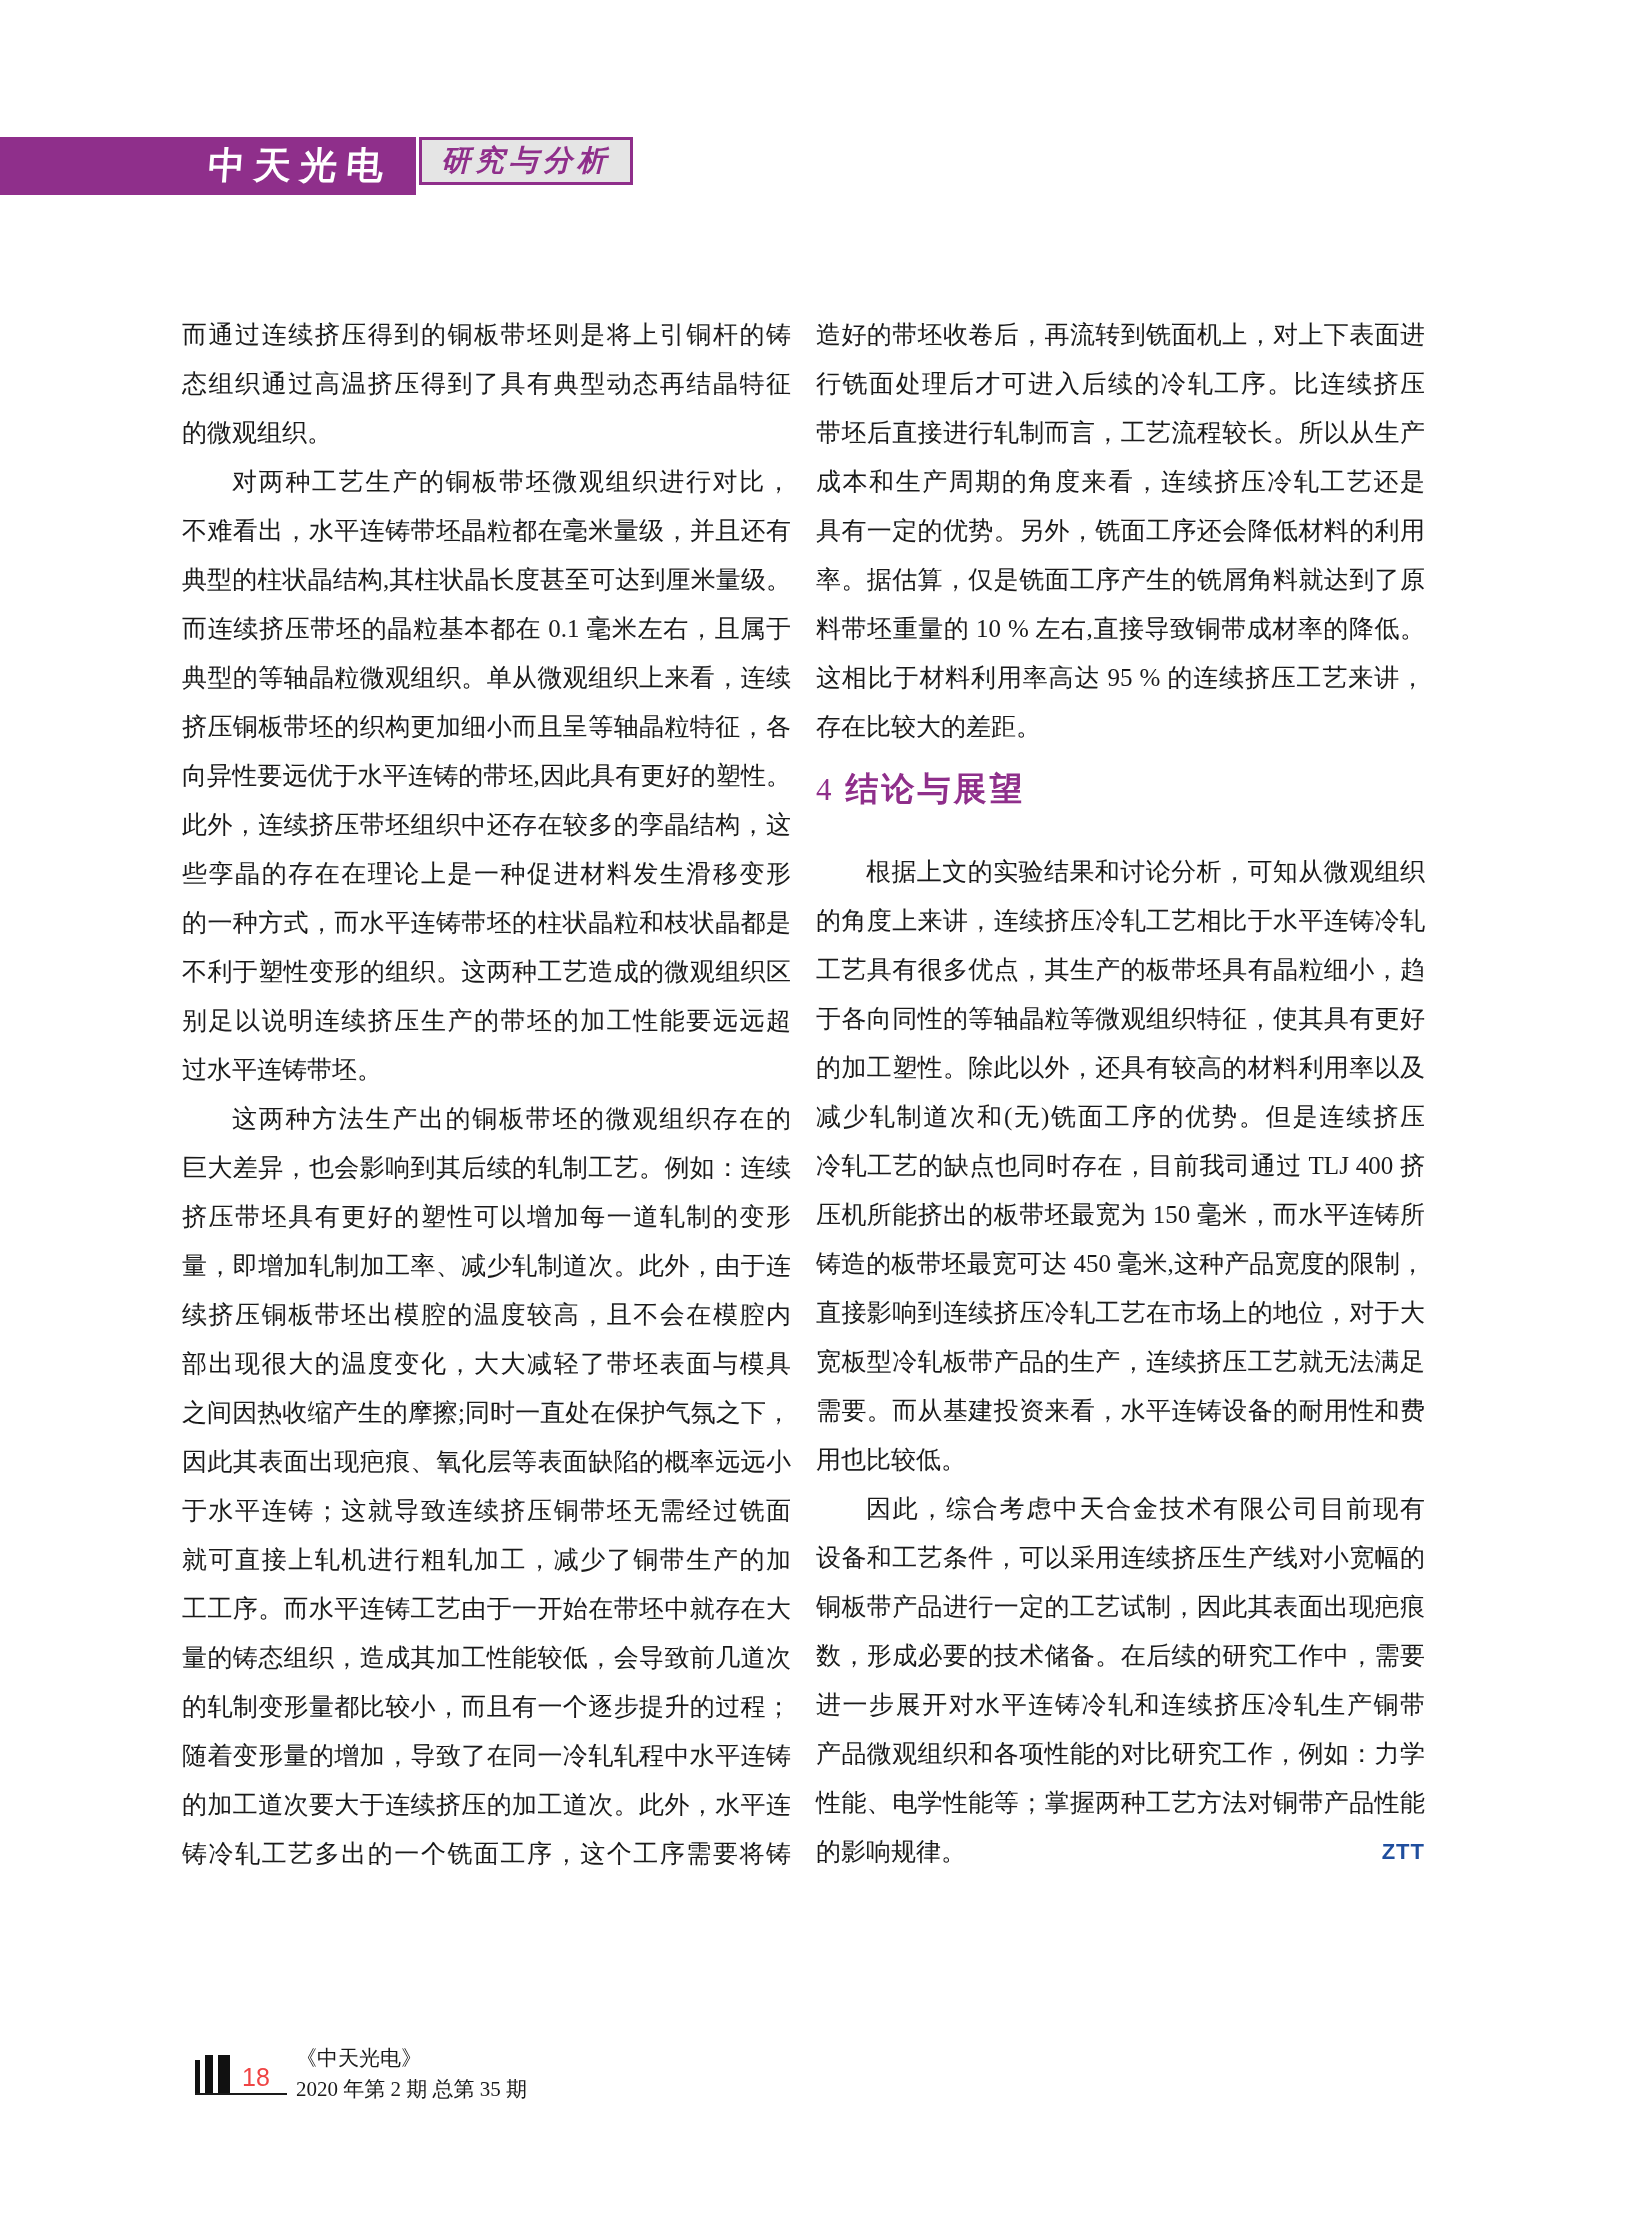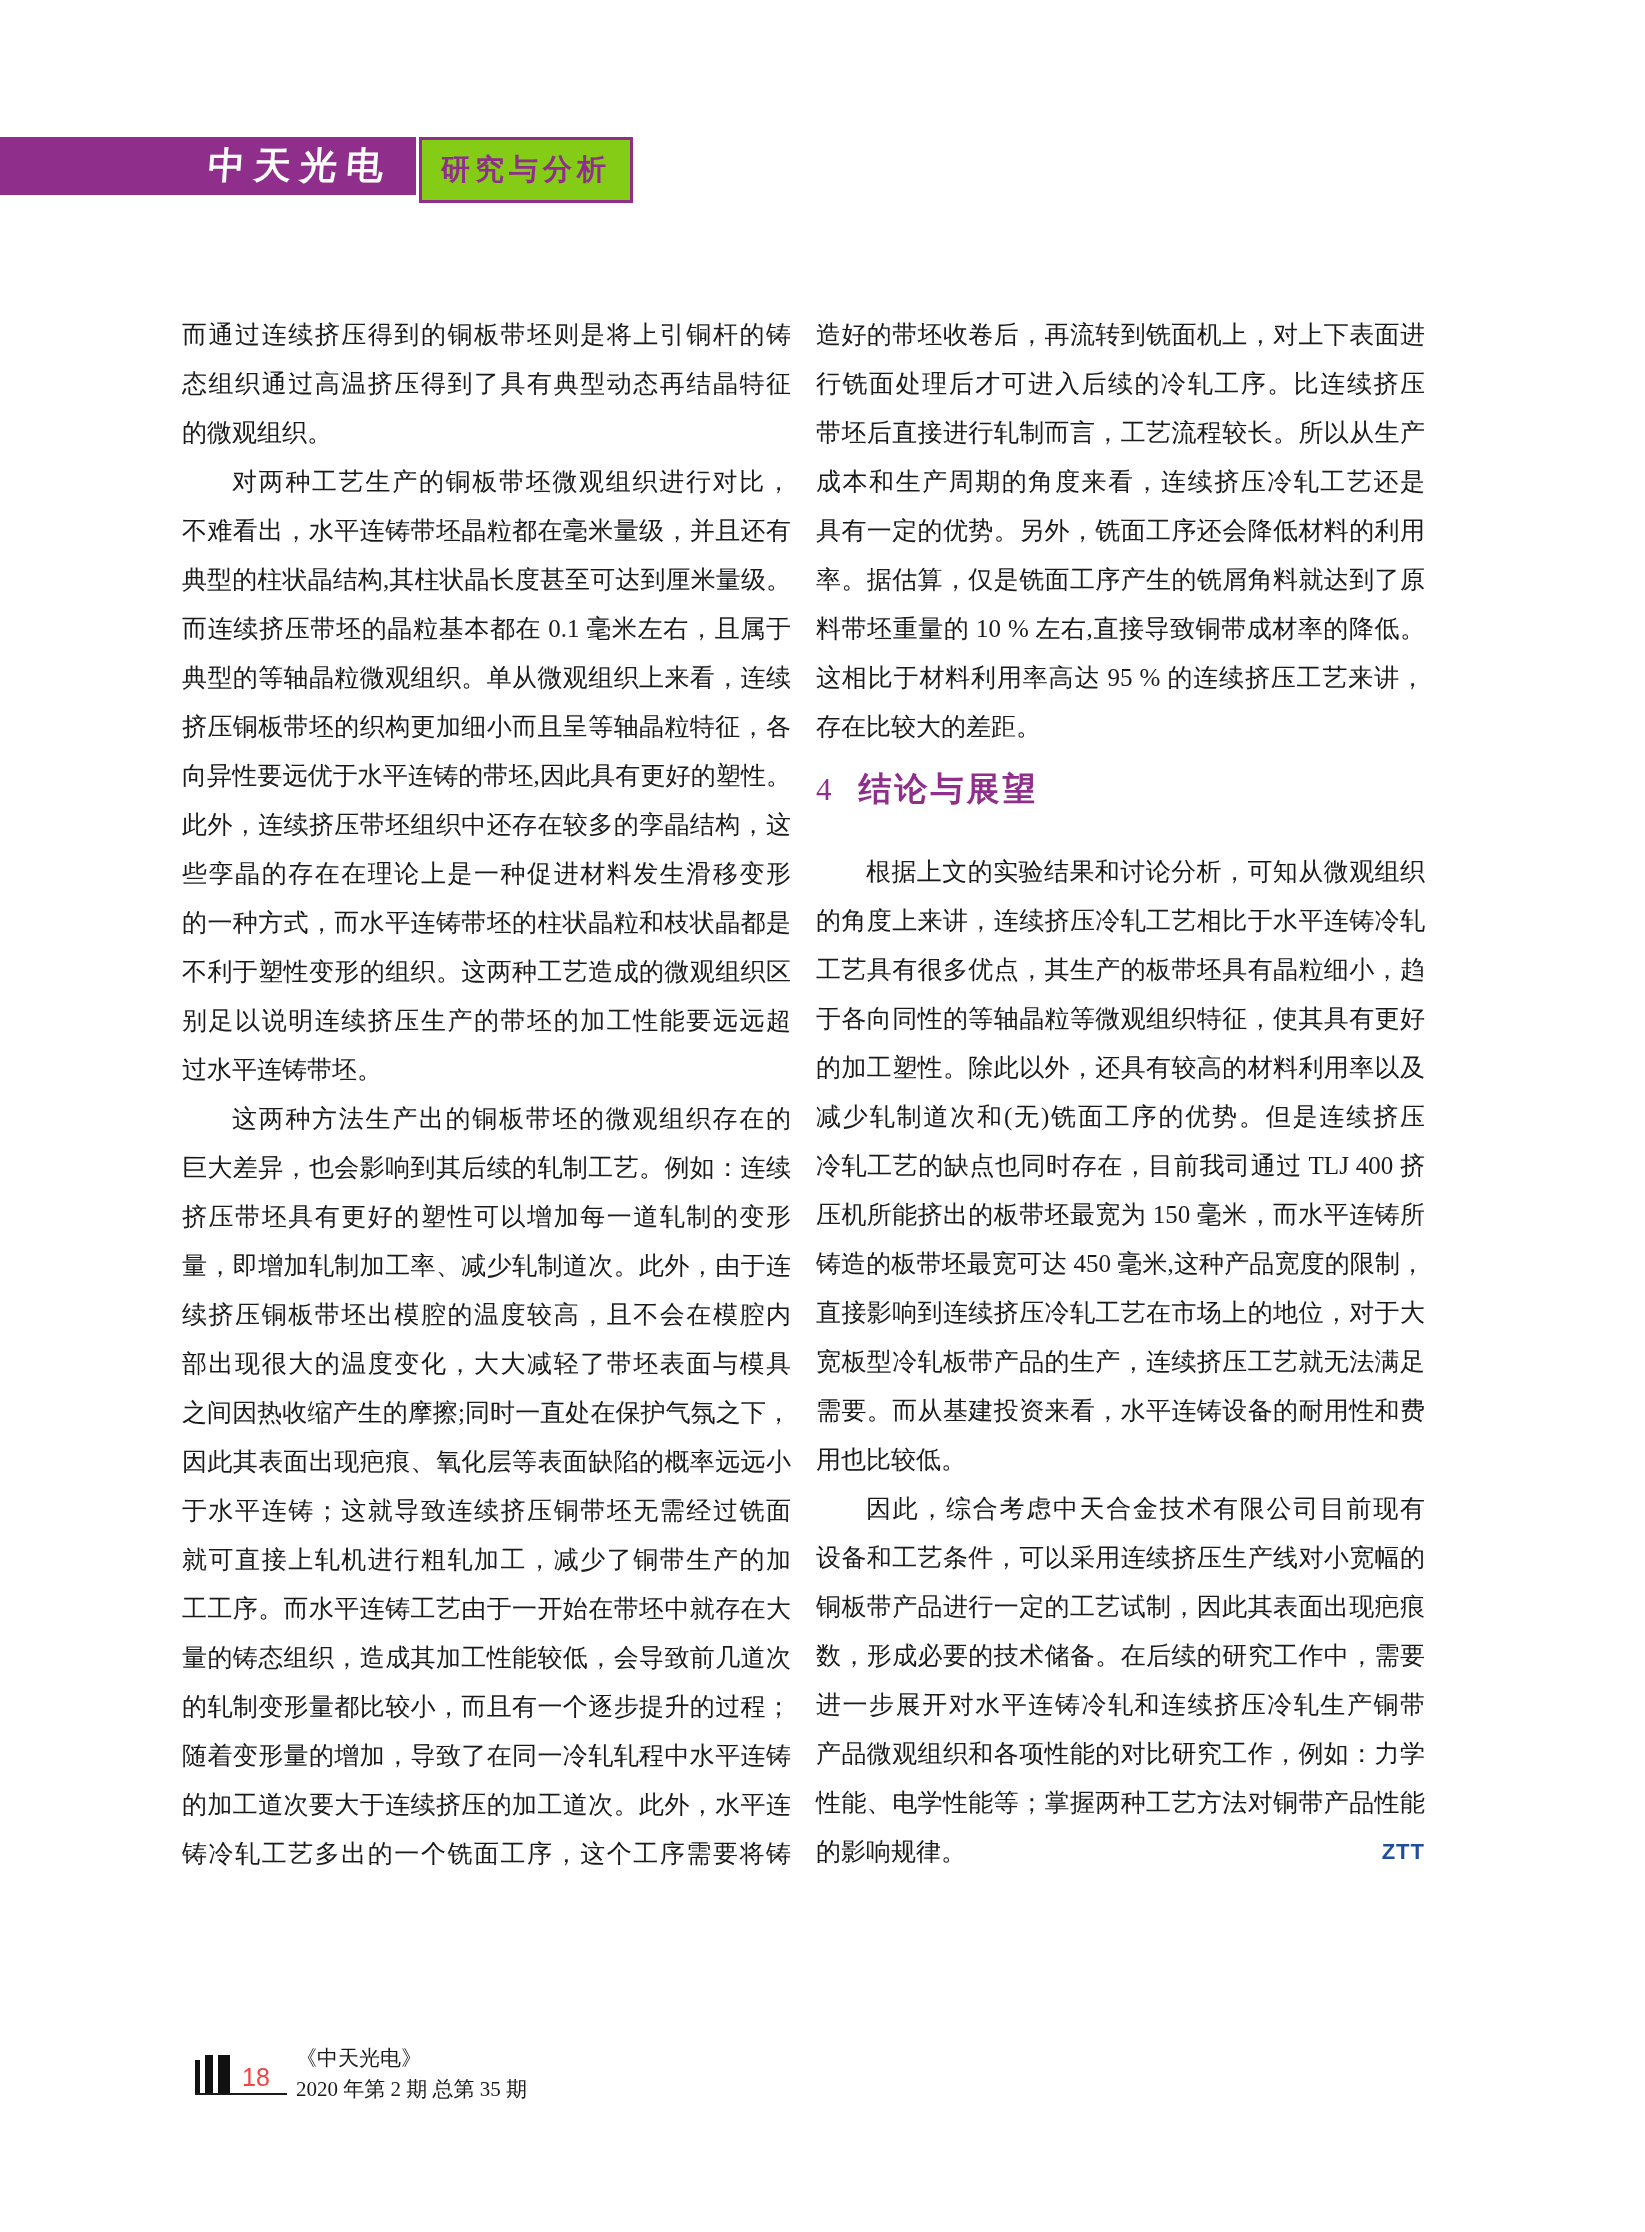--- a/index.html
+++ b/index.html
@@ -18,23 +18,23 @@
     background:var(--accent);
     display:flex;align-items:center;justify-content:flex-end;
     padding-right:24px;box-sizing:border-box;
   }
   .brand{
     color:#fff;font-weight:bold;font-size:37px;letter-spacing:9px;
     font-family:"DejaVu Serif","Liberation Serif",serif;
     transform:skewX(-4deg);white-space:nowrap;
   }
   .section-box{
-    position:absolute;left:419px;top:137px;width:214px;height:66px;
-    border:3px solid var(--accent);background:#84cc16;box-sizing:border-box;
-    display:flex;align-items:center;justify-content:center;
+    position:absolute;left:419px;top:137px;width:214px;height:48px;
+    border:3px solid var(--accent);background:#e5e5e5;box-sizing:border-box;
+    display:flex;align-items:center;justify-content:center;font-style:italic;
   }
   .section-label{
     color:var(--accent);font-size:29px;font-weight:600;letter-spacing:5px;
     font-family:"Liberation Sans","DejaVu Sans",sans-serif;white-space:nowrap;
   }
   
   .col{
     position:absolute;top:310px;width:609px;
     font-size:25px;
   }
@@ -51,21 +51,21 @@
     position:absolute;right:0;top:0;
     font-family:"Liberation Sans","DejaVu Sans",sans-serif;
     font-weight:800;font-size:22px;letter-spacing:1px;color:var(--ztt-blue);
   }
   
   .section-heading{
     margin-top:14px;margin-bottom:34px;height:48px;line-height:48px;
     color:var(--accent);white-space:nowrap;
   }
   .section-heading .num{font-size:31px;font-weight:400;margin-right:14px;}
-  .section-heading .ttl{font-size:33px;font-weight:bold;letter-spacing:3px;margin-left:13px;}
+  .section-heading .ttl{font-size:33px;font-weight:bold;letter-spacing:3px;}
   
   .footer-mark{
     position:absolute;left:195px;top:2054px;height:40px;
     display:flex;align-items:flex-end;
   }
   .fbar{display:inline-block;background:#111;}
   .fbar1{width:5px;height:34px;margin-right:5px;}
   .fbar2{width:8px;height:39px;margin-right:5px;}
   .fbar3{width:12px;height:39px;}
   .page-num{

